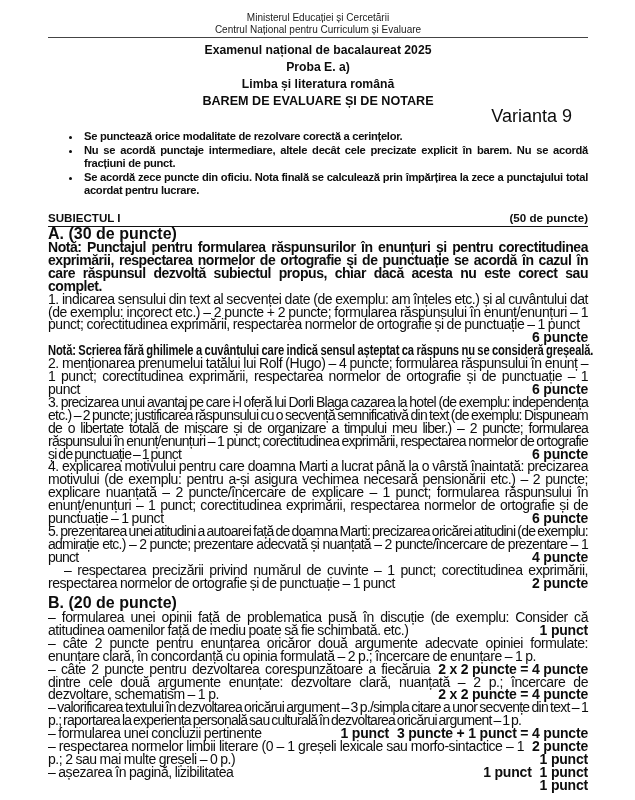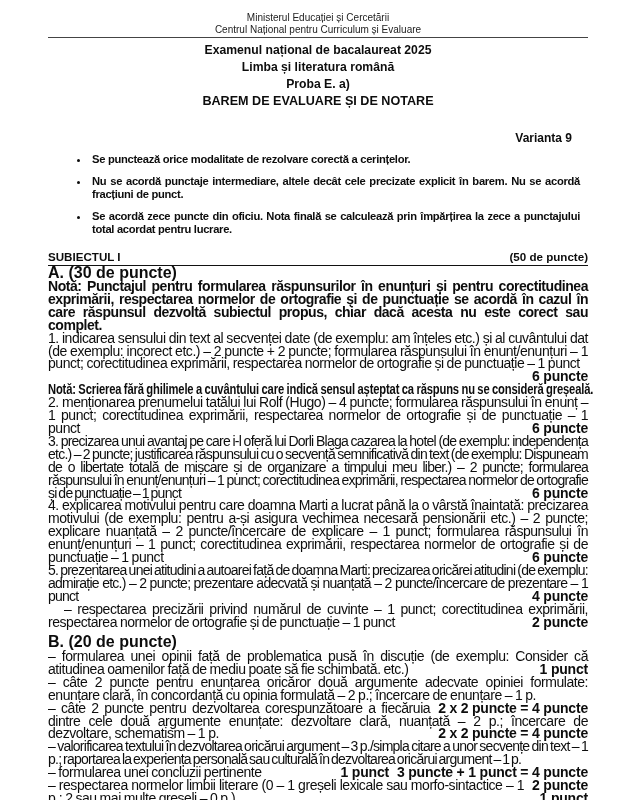--- a/index.html
+++ b/index.html
@@ -6,25 +6,25 @@
   .page{
     position:relative;width:635px;height:800px;box-sizing:border-box;
     padding:12px 47px 8px 48px;overflow:hidden;background:#fff;color:#0d0d0d;
     font-family:"Liberation Sans","DejaVu Sans",sans-serif;
   }
   .org{text-align:center;font-size:10px;line-height:11.5px;color:#222;}
   .rule{border-bottom:1.5px solid #444;margin-top:2px;}
   .titles{text-align:center;margin-top:4px;}
   .t{font-size:12.2px;font-weight:700;line-height:17px;}
   .t.barem{font-size:12.6px;}
-  .variant{text-align:right;font-size:12px;font-weight:700;line-height:13px;padding-right:16px;margin-top:22px;}
+  .variant{text-align:right;font-size:18px;font-weight:400;line-height:13px;padding-right:16px;}
   .filiera{margin-top:3px;font-size:11.6px;font-weight:700;font-style:italic;line-height:14.6px;}
   ul.rules{margin:7px 0 0 0;padding:0 0 0 34px;list-style:disc;
     font-size:11.2px;font-weight:700;line-height:13.5px;text-align:justify;letter-spacing:-0.3px;}
-  ul.rules li{padding-left:2px;margin:8px;}
+  ul.rules li{padding-left:2px;margin:0;}
   .subjrow{display:flex;justify-content:space-between;margin-top:13px;
     font-size:11.6px;font-weight:700;line-height:14px;border-bottom:1.8px solid #111;padding-bottom:1px;}
   .sechead{font-size:16px;font-weight:700;line-height:14.5px;}
   .sechead.bgap{margin-top:7px;}
   p.item{margin:0;font-size:14px;line-height:12.9px;text-align:justify;
     letter-spacing:-0.45px;word-spacing:-0.5px;}
   p.item.note{font-weight:700;}
   p.item.compact{letter-spacing:-0.75px;word-spacing:-1.4px;}
   p.item.indent{text-indent:16px;}
   .score{float:right;font-weight:700;letter-spacing:-0.2px;word-spacing:0;padding-left:8px;}
@@ -36,22 +36,22 @@
 
 <div class="page">
   <header class="org">
     <div class="org-line">Ministerul Educației și Cercetării</div>
     <div class="org-line">Centrul Național pentru Curriculum și Evaluare</div>
   </header>
   <div class="rule"></div>
 
   <section class="titles">
     <div class="t">Examenul național de bacalaureat 2025</div>
+    <div class="t">Proba E. a)</div>
     <div class="t">Limba și literatura română</div>
-    <div class="t">Proba E. a)</div>
     <div class="t barem">BAREM DE EVALUARE ȘI DE NOTARE</div>
   </section>
   <div class="variant">Varianta 9</div>
 
 
   <ul class="rules" id="rules">
       <li>Se punctează orice modalitate de rezolvare corectă a cerințelor.</li>
       <li>Nu se acordă punctaje intermediare, altele decât cele precizate explicit în barem. Nu se acordă fracțiuni de punct.</li>
       <li>Se acordă zece puncte din oficiu. Nota finală se calculează prin împărțirea la zece a punctajului total acordat pentru lucrare.</li>
     </ul>

